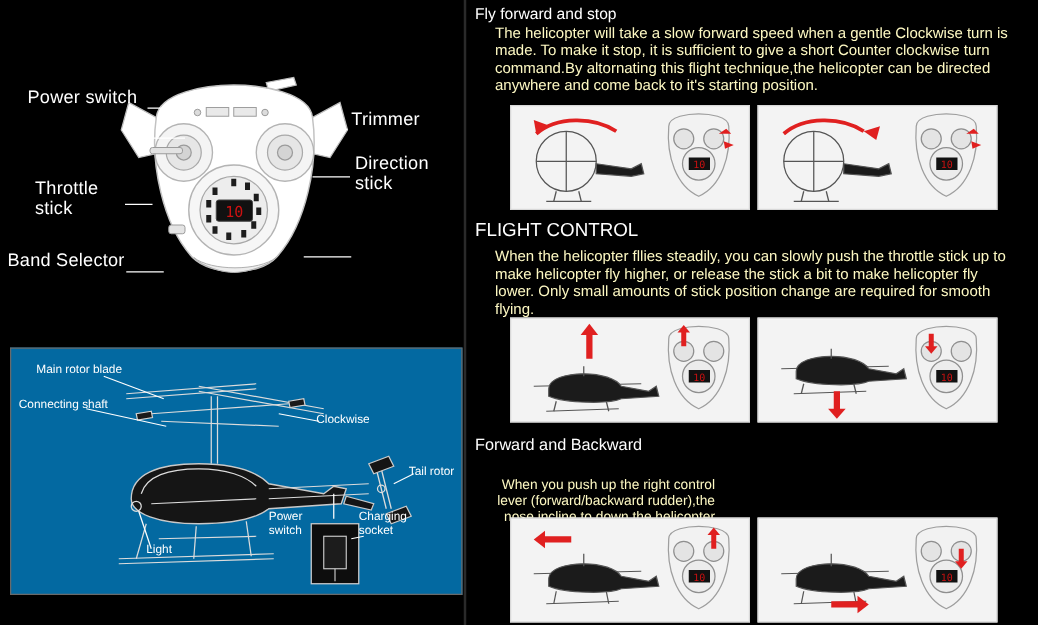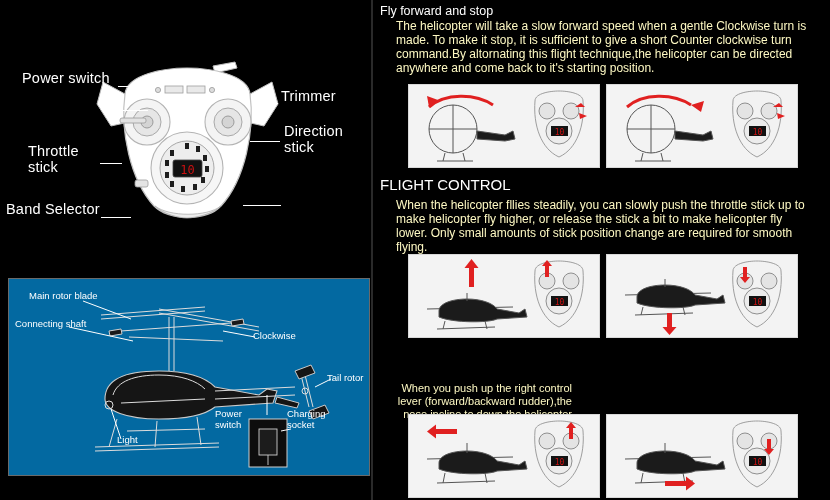--- a/index.html
+++ b/index.html
@@ -305,20 +305,23 @@
             <circle cx="32" cy="40" r="13" fill="#ececec" stroke="#8f8f8f"></circle>
             <rect x="24" y="35" width="17" height="10" fill="#111"></rect>
             <text x="32.5" y="43.5" font-family="DejaVu Sans Mono, monospace" font-size="8" fill="#cc1111" text-anchor="middle">10</text>
             <rect x="18" y="6" width="4" height="12" fill="#e02020"></rect>
             <path d="M20 22 l-5 -6 l10 0 z" fill="#e02020"></path>
           </g>
         </svg>
       </div>
     </div>
 
+    <div class="blk" style="left:6px;top:348px;width:448px;">
+      <div class="r-h3">Forward and Backward</div>
+    </div>
     <div class="blk" style="left:6px;top:366px;width:208px;">
       <div class="r-p" style="font-size:11px;text-align:right;">When you push up the right control lever (forward/backward rudder),the nose incline to down,the helicopter is moving to forward.</div>
     </div>
 
     <div class="fig" style="left:34px;top:414px;width:192px;height:84px;">
       <div class="fig-inner">
         <svg width="190" height="82" viewBox="0 0 190 82">
           <g stroke="#555" stroke-width="1" fill="none">
             <line x1="18" y1="44" x2="104" y2="42"></line>
             <path d="M30 48 C30 40 44 36 58 36 C72 36 84 40 88 46 L110 50 L116 46 L118 54 L88 56 C80 60 44 60 30 54 Z" fill="#1b1b1b" stroke="#555"></path>

